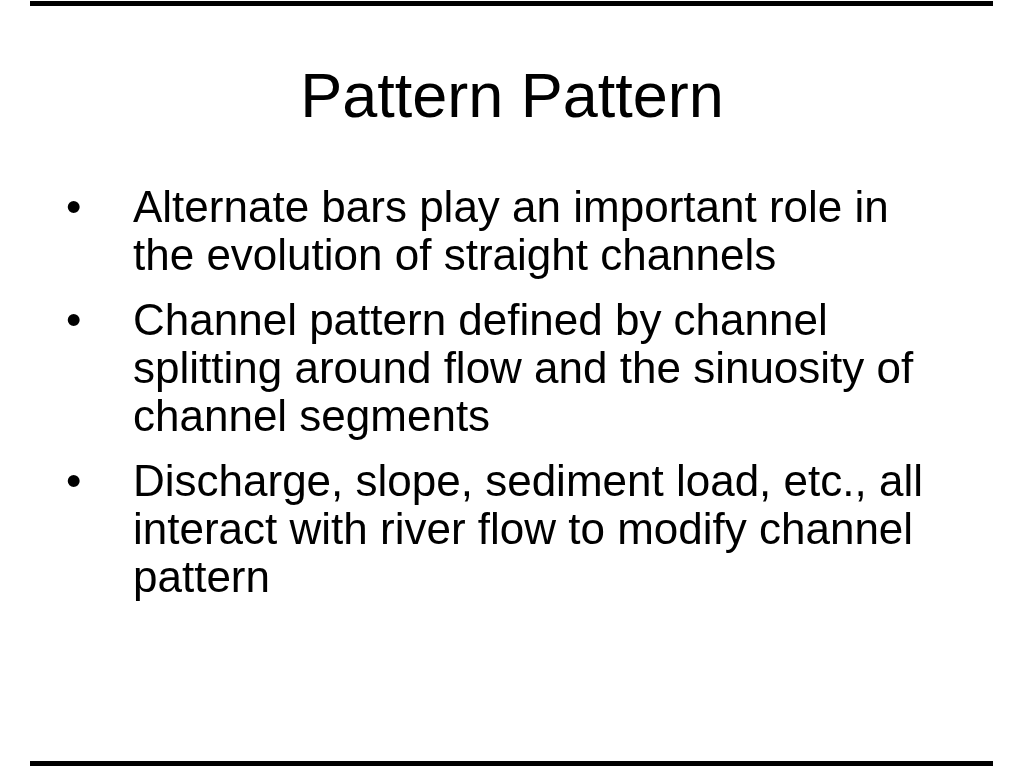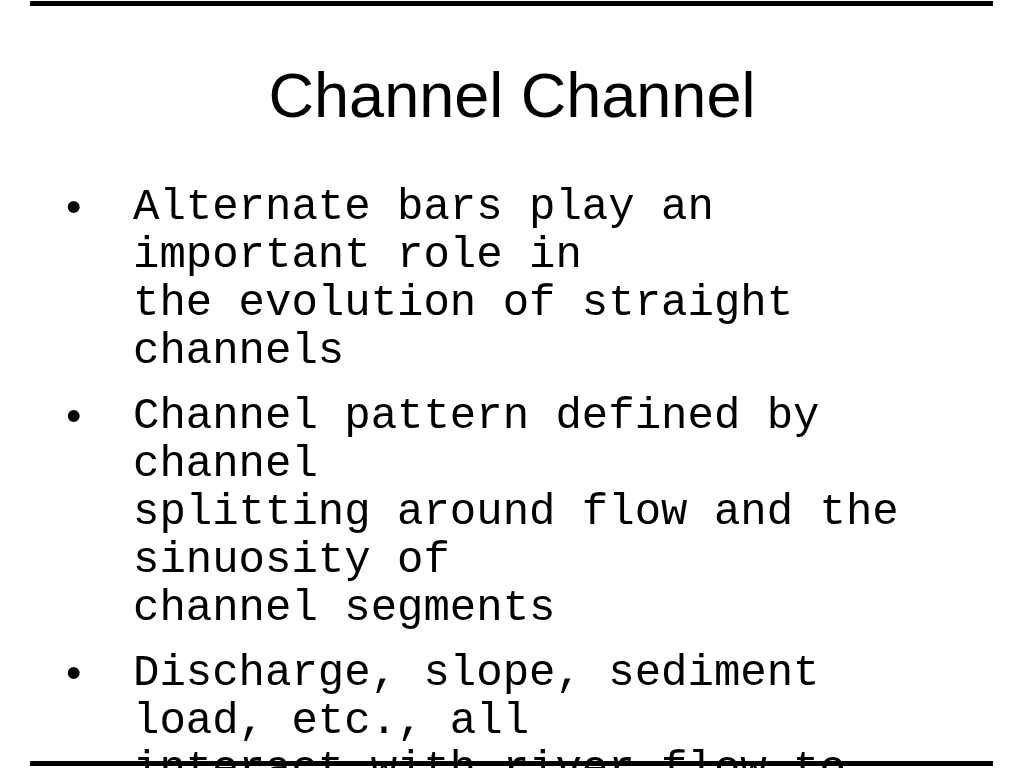--- a/index.html
+++ b/index.html
@@ -59,32 +59,31 @@
     display: flex;
     margin-bottom: 17px;
   }
   .bullet-marker {
     flex: 0 0 74px;
     padding-left: 7px;
   }
   .bullet-text {
     white-space: pre-line;
     flex: 1 1 auto;
-    font-family: Liberation Mono, monospace;
   }
 </style>
 </head>
 <body>
 
 <div class="slide">
 
   <div class="frame-bar top"></div>
   <div class="frame-bar bottom"></div>
 
-  <h1 class="title">Channel Channel</h1>
+  <h1 class="title">Pattern Pattern</h1>
 
   <div class="body">
 
 
     <div class="bullet-item">
       <span class="bullet-marker">•</span>
       <span class="bullet-text">Alternate bars play an important role in
 the evolution of straight channels</span>
     </div>
 

